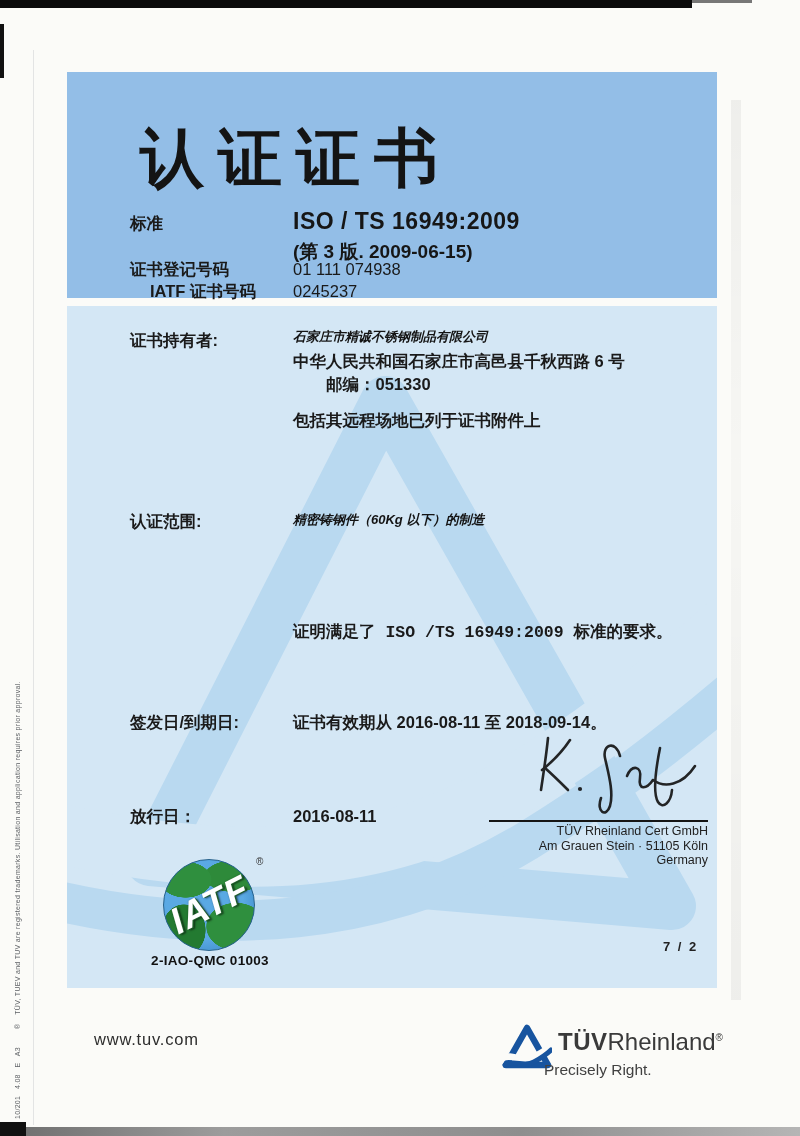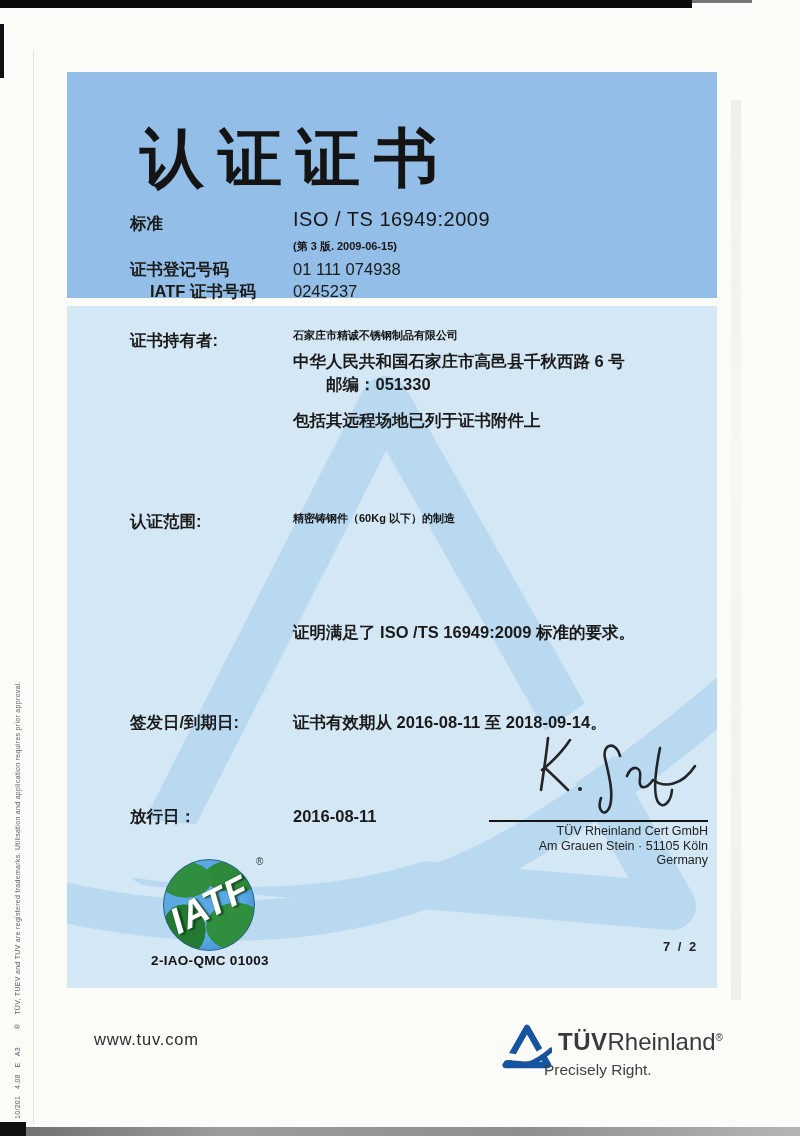--- a/index.html
+++ b/index.html
@@ -34,23 +34,23 @@
   
   .band { left:67px; top:72px;  width:650px; height:226px; background:#93bee7; }
   .bodyp{ left:67px; top:306px; width:650px; height:682px; background:#d4e7f5; overflow:hidden; }
   .bodyp svg { position:absolute; left:0; top:0; }
 
   
   .t { position:absolute; line-height:1.32; }
   .cert-title { left:140px; top:116px; font-size:64px; font-weight:700; letter-spacing:14px; color:#141414; }
   .lab  { font-size:16.5px; font-weight:600; color:#1a1a1a; }
   .val  { font-size:16.5px; font-weight:400; color:#1a1a1a; }
-  .valb { font-size:11px; font-weight:700; color:#141414; }
-  .std-val { left:293px; top:206px; font-size:20px; font-weight:400; letter-spacing:.5px; }
-  .std-ed  { left:293px; top:239px; font-size:11px; font-weight:700; }
+  .valb { font-size:13px; font-weight:700; color:#141414;font-style:italic; }
+  .std-val { left:293px; top:206px; font-size:23px; font-weight:700; letter-spacing:.5px; }
+  .std-ed  { left:293px; top:239px; font-size:19px; font-weight:700; }
 
   .issuer { left:480px; top:824px; width:228px; text-align:right;
             font-size:12.5px; font-weight:500; line-height:14.5px; color:#222; }
   .sigline{ left:489px; top:820px; width:219px; height:2px; background:#151515; }
 
   
   .globe {
     left:163px; top:859px; width:92px; height:92px; border-radius:50%;
     border:1px solid #27628c;
     background:
@@ -117,21 +117,21 @@
 
 <div class="t lab" style="left:130px; top:330px;">证书持有者:</div>
 <div class="t valb" style="left:293px; top:328px;">石家庄市精诚不锈钢制品有限公司</div>
 <div class="t lab" style="left:293px; top:351px;">中华人民共和国石家庄市高邑县千秋西路 6 号</div>
 <div class="t lab" style="left:293px; top:374px;margin-left:33px;">邮编：051330</div>
 <div class="t lab" style="left:293px; top:410px;">包括其远程场地已列于证书附件上</div>
 
 <div class="t lab" style="left:130px; top:511px;text-align:center;">认证范围:</div>
 <div class="t valb" style="left:293px; top:511px;">精密铸钢件（60Kg 以下）的制造</div>
 
-<div class="t lab" style="left:293px; top:622px;">证明满足了 ISO /TS 16949:2009 标准的要求。</div>
+<div class="t lab" style="left:293px; top:622px;font-family:Liberation Mono, monospace;">证明满足了 ISO /TS 16949:2009 标准的要求。</div>
 
 <div class="t lab" style="left:130px; top:712px;">签发日/到期日:</div>
 <div class="t lab" style="left:293px; top:712px;">证书有效期从 2016-08-11 至 2018-09-14。</div>
 
 <div class="t lab" style="left:130px; top:806px;">放行日：</div>
 <div class="t lab" style="left:293px; top:806px;">2016-08-11</div>
 
 <svg class="abs" style="left:532px; top:732px;" width="175" height="88" viewBox="0 0 175 88">
   <g fill="none" stroke="#151515" stroke-width="2.6" stroke-linecap="round" opacity=".92">
     <path d="M16 6 C14 26, 11 44, 9 58"></path>

